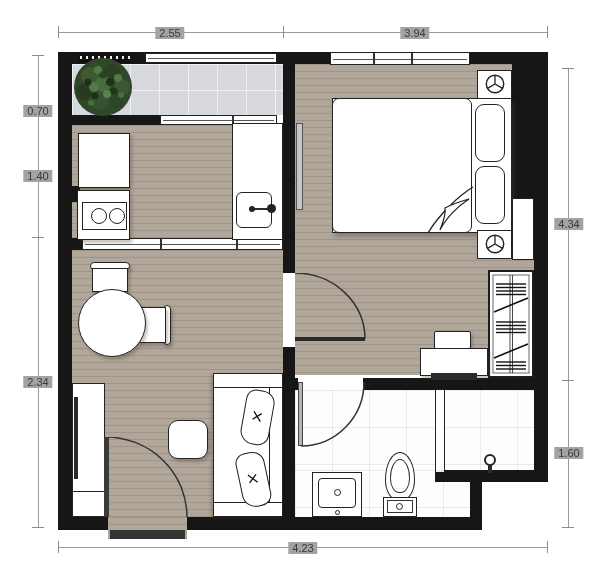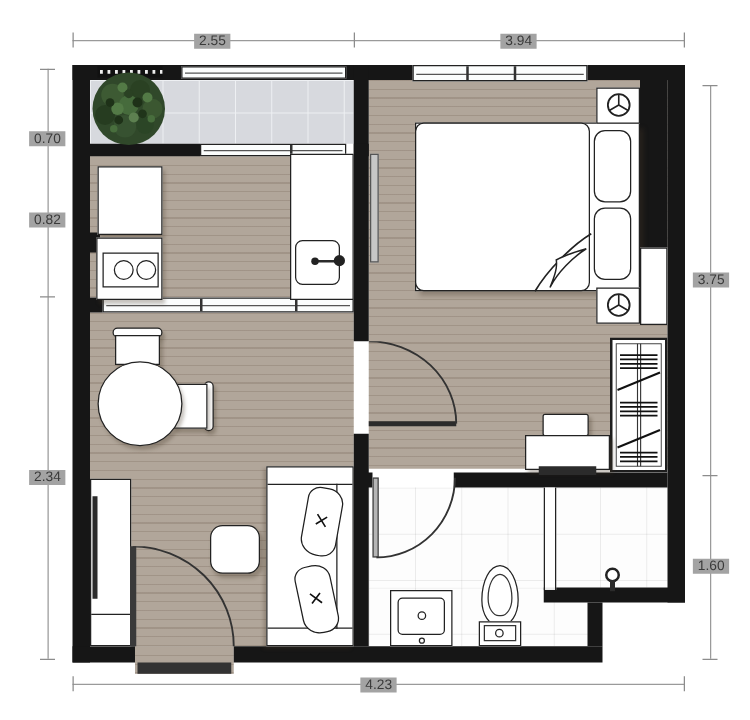--- a/index.html
+++ b/index.html
@@ -244,28 +244,28 @@
   <div class="tick-v" style="left:547px;top:26px;"></div>
   <span class="dim-label" style="left:170px;top:33px;">2.55</span>
   <span class="dim-label" style="left:415px;top:33px;">3.94</span>
 
   <div class="dimline-v" style="left:38px;top:55px;height:472px;"></div>
   <div class="tick-h" style="left:32px;top:55px;"></div>
   <div class="tick-h" style="left:32px;top:113px;"></div>
   <div class="tick-h" style="left:32px;top:237px;"></div>
   <div class="tick-h" style="left:32px;top:527px;"></div>
   <span class="dim-label" style="left:38px;top:85px;margin-top:26px;">0.70</span>
-  <span class="dim-label" style="left:38px;top:176px;">0.82</span>
+  <span class="dim-label" style="left:38px;top:176px;">1.40</span>
   <span class="dim-label" style="left:38px;top:382px;">2.34</span>
 
   <div class="dimline-v" style="left:568px;top:68px;height:459px;"></div>
   <div class="tick-h" style="left:562px;top:68px;"></div>
   <div class="tick-h" style="left:562px;top:380px;"></div>
   <div class="tick-h" style="left:562px;top:527px;"></div>
-  <span class="dim-label" style="left:569px;top:224px;">3.75</span>
+  <span class="dim-label" style="left:569px;top:224px;">4.34</span>
   <span class="dim-label" style="left:569px;top:453px;">1.60</span>
 
   <div class="dimline-h" style="left:58px;top:547px;width:490px;"></div>
   <div class="tick-v" style="left:58px;top:541px;"></div>
   <div class="tick-v" style="left:547px;top:541px;"></div>
   <span class="dim-label" style="left:303px;top:548px;">4.23</span>
 
 </div>
 
 </body></html>

